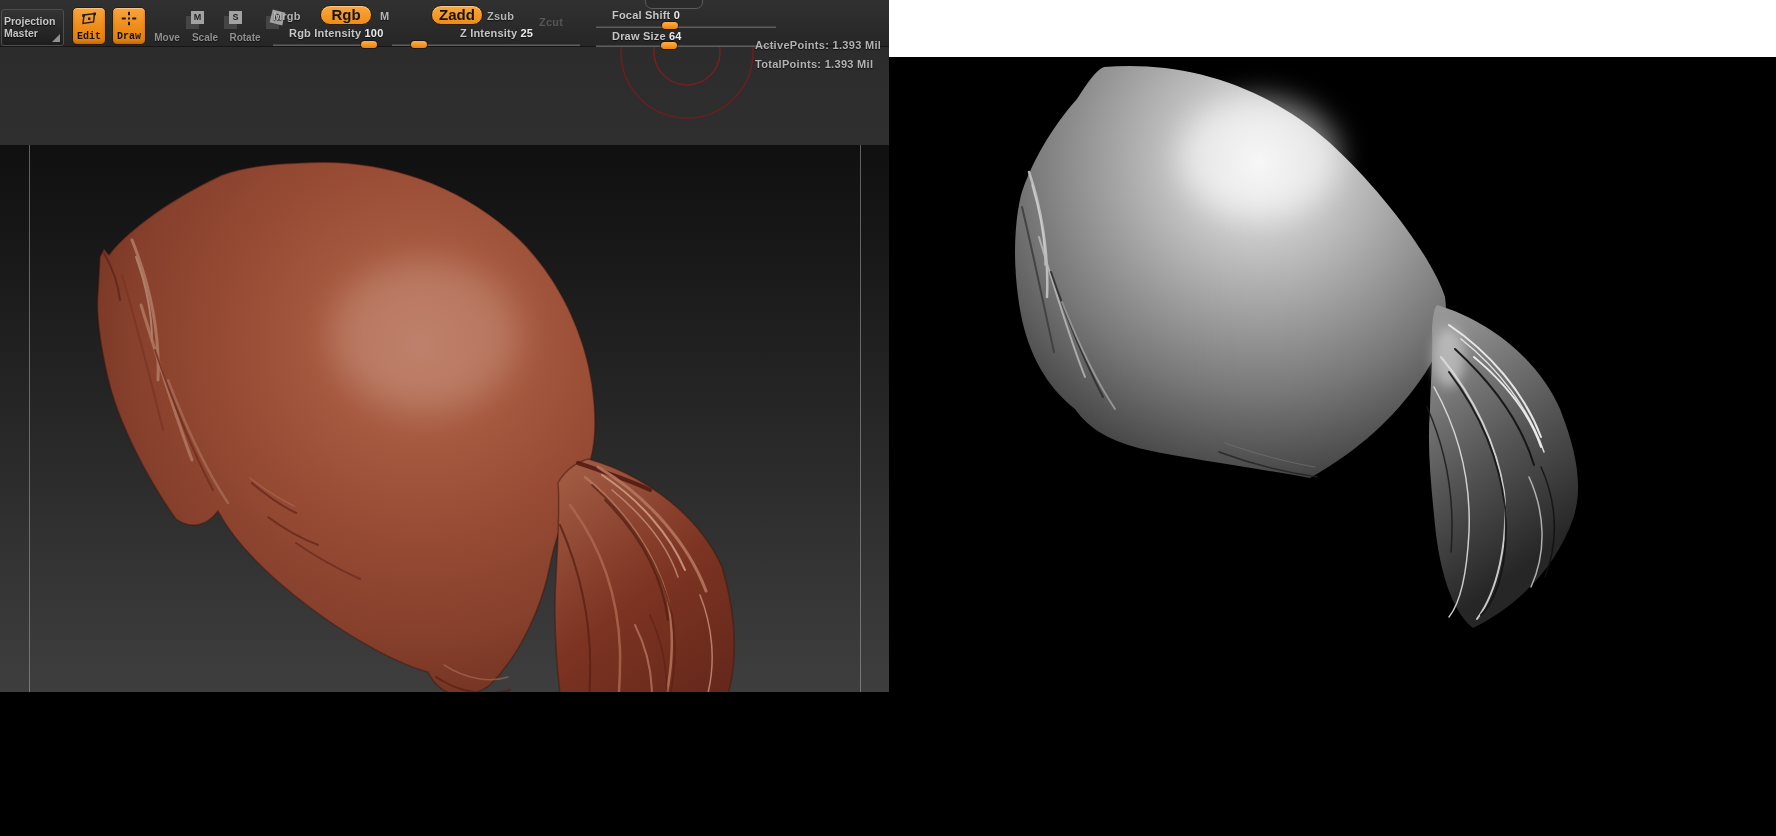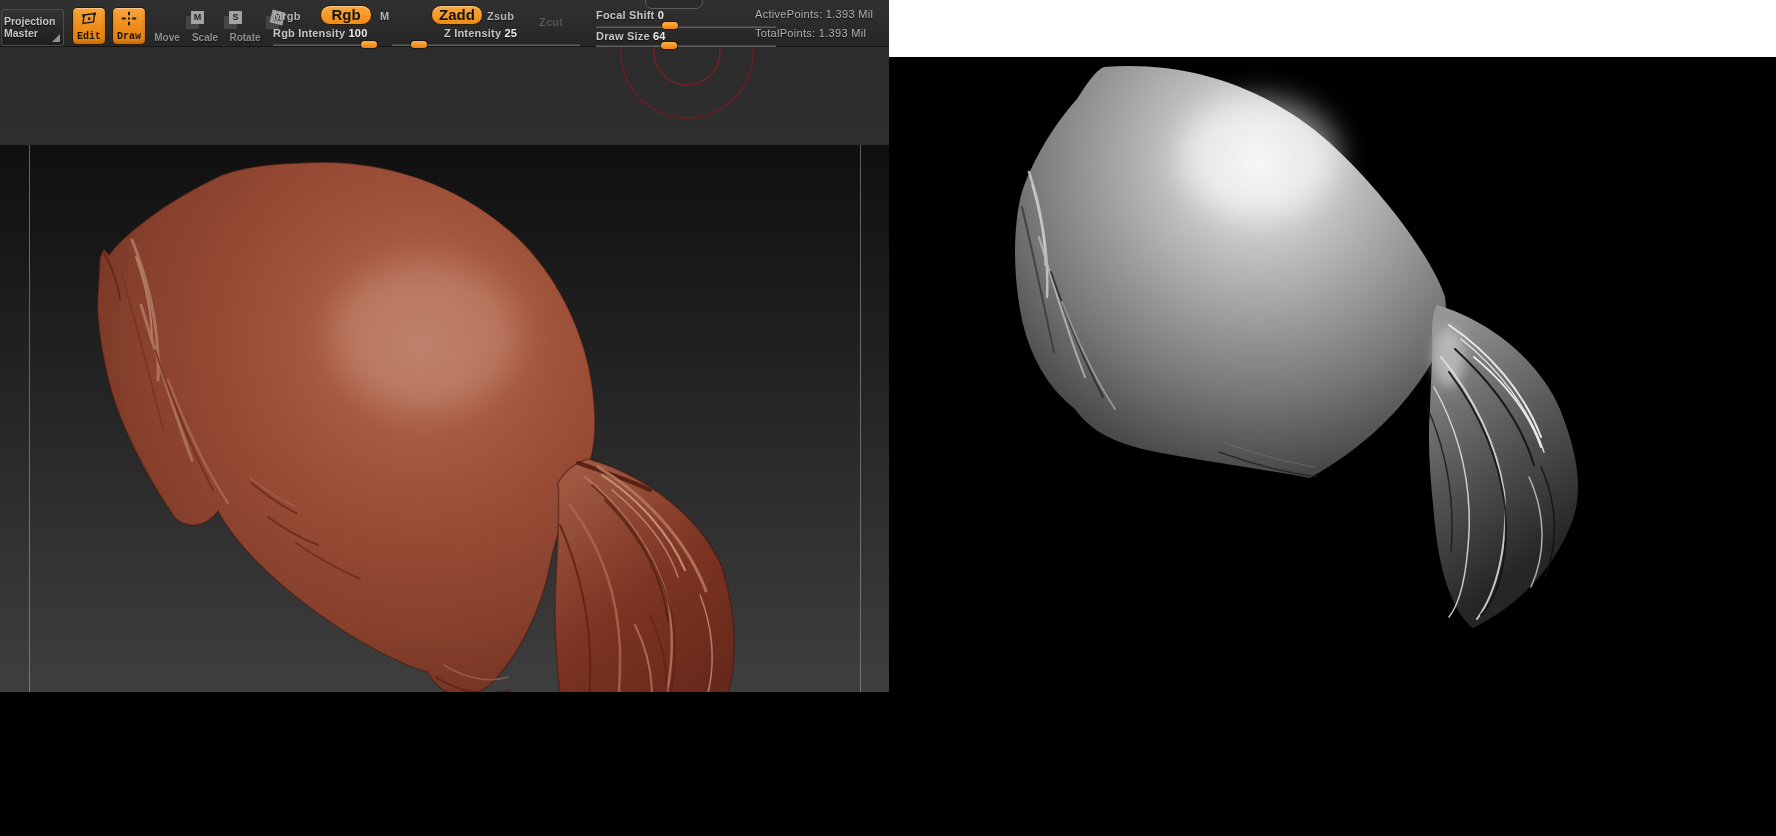--- a/index.html
+++ b/index.html
@@ -22,28 +22,28 @@
   #model-left-svg{position:absolute;left:0;top:145px;z-index:2;}
   #brush-cursor-svg{position:absolute;left:605px;top:47px;z-index:4;}
   #popup-tab{position:absolute;left:645px;top:-9px;width:58px;height:18px;z-index:6;
              background:#2b2b2b;border:1px solid #5c5c5c;border-radius:7px;}
 
   
   .tb-label{position:absolute;font-size:11px;font-weight:bold;color:#b4b4b4;
             letter-spacing:.2px;text-shadow:0 1px 1px rgba(0,0,0,.6);white-space:nowrap;}
   .tb-label.dim{color:#565656;text-shadow:none;}
   .slider-label{position:absolute;font-size:11px;font-weight:bold;color:#c6c6c6;
-            letter-spacing:.2px;text-shadow:0 1px 1px rgba(0,0,0,.6);white-space:nowrap;}
+            letter-spacing:.2px;text-shadow:0 1px 1px rgba(0,0,0,.6);white-space:nowrap;margin-left:16px;}
   .slider-label .val{color:#ececec;}
   .track{position:absolute;height:2px;background:linear-gradient(180deg,#383838,#6a6a6a);}
   .knob{position:absolute;width:16px;height:7px;border-radius:4px;
         background:linear-gradient(180deg,#ffb04a,#e8820f);
         box-shadow:0 0 0 1px rgba(0,0,0,.4);}
-  .stat{position:absolute;font-size:11px;font-weight:normal;color:#b2b2b2;
-        letter-spacing:.3px;text-shadow:0 1px 1px rgba(0,0,0,.7);white-space:nowrap;}
+  .stat{position:absolute;font-size:11px;font-weight:bold;color:#b2b2b2;
+        letter-spacing:.3px;text-shadow:0 1px 1px rgba(0,0,0,.7);white-space:nowrap;margin-top:31px;}
 
   
   #pm-button{position:absolute;left:1px;top:9px;width:63px;height:37px;
              background:linear-gradient(180deg,#343434,#1d1d1d);
              border:1px solid #4e4e4e;border-radius:3px;color:#c6c6c6;
              font-size:10.5px;font-weight:bold;line-height:12px;padding:5px 0 0 2px;
              text-shadow:0 1px 1px rgba(0,0,0,.8);}
   #pm-button .corner-tri{position:absolute;right:3px;bottom:3px;width:0;height:0;
              border-bottom:8px solid #909090;border-left:8px solid transparent;}
   .tool-btn{position:absolute;top:7px;width:34px;height:38px;border-radius:5px;text-align:center;}

